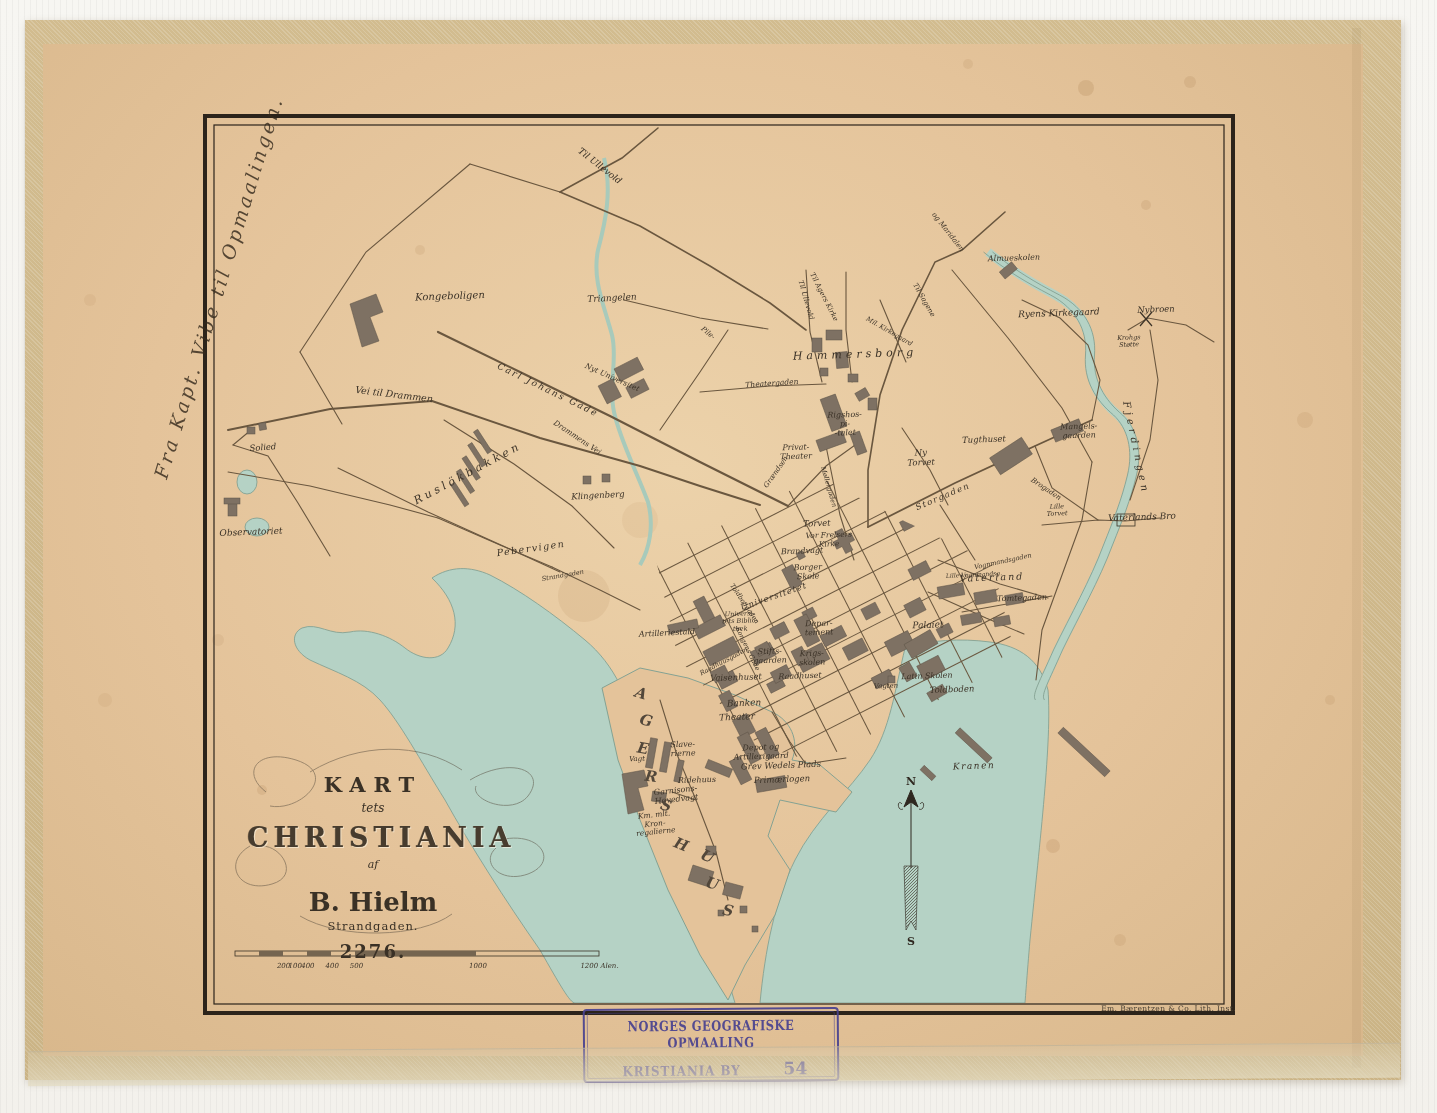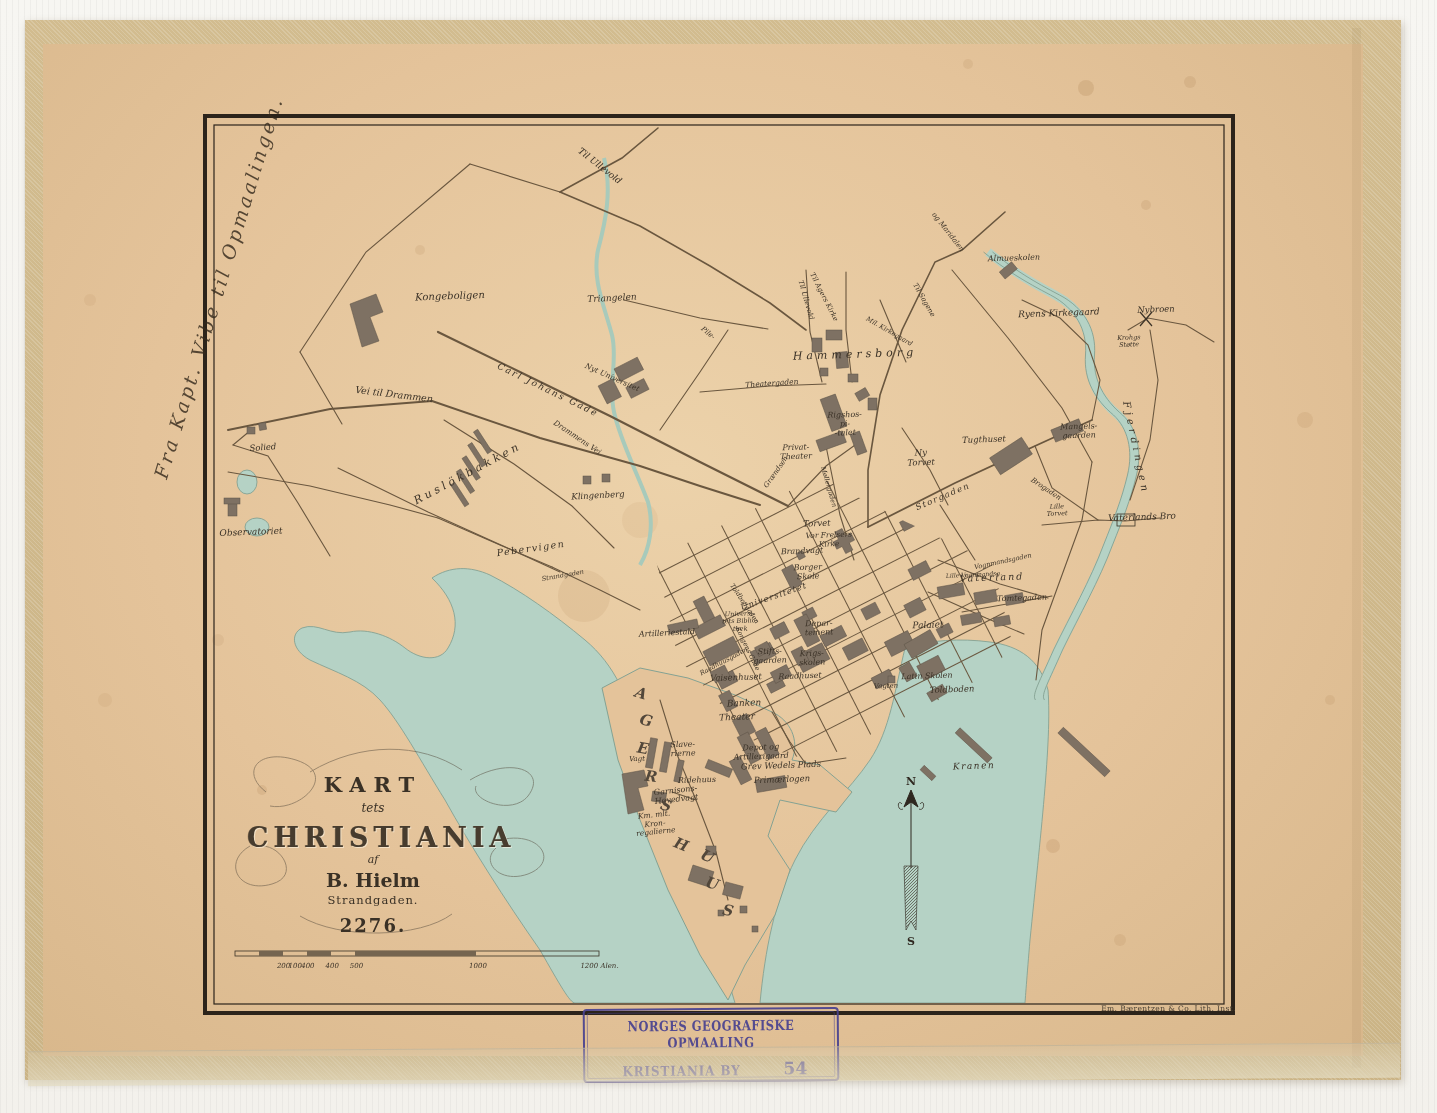--- a/index.html
+++ b/index.html
@@ -18,22 +18,22 @@
   svg.art{position:absolute;left:0;top:0;pointer-events:none;}
   .layer{position:absolute;inset:0;}
   .lbl{position:absolute;color:#3b3227;font-style:italic;white-space:pre-line;
        text-align:center;line-height:1.15;transform-origin:center;}
   .lbl.big{color:#52473a;font-weight:bold;font-style:italic;}
   .title-block{position:absolute;left:247px;top:772px;width:252px;text-align:center;color:#3a3126;}
   .t-kart{font-size:21px;letter-spacing:8px;font-weight:600;}
   .t-over{font-size:12px;font-style:italic;margin-top:4px;}
   .t-city{font-size:27px;font-weight:700;letter-spacing:5px;margin-top:7px;color:#473c2e;
           text-shadow:1px 1px 0 rgba(255,250,235,.55), -0.5px -0.5px 0 rgba(60,45,25,.35);}
-  .t-af{font-size:11px;font-style:italic;}
-  .t-name{font-size:19px;font-weight:700;margin-top:3px;}
+  .t-af{font-size:11px;font-style:italic;margin-top:5px;}
+  .t-name{font-size:26px;font-weight:700;margin-top:16px;}
   .t-rank{font-size:11.5px;margin-top:2px;letter-spacing:1px;}
   .t-year{font-size:18px;margin-top:8px;letter-spacing:2px;font-weight:600;}
   .compass-letter{position:absolute;font-weight:bold;font-size:11px;color:#2f282f;color:#2f2820;
        transform:translate(-50%,-50%);}
   .scale-tick{position:absolute;font-size:7px;font-style:italic;color:#3b3227;transform:translate(-50%,0);}
   .imprint{position:absolute;left:1068px;top:1004px;width:168px;text-align:right;
        font-size:7.5px;color:#4a4034;letter-spacing:.4px;}
   .stamp{position:absolute;left:583px;top:1008px;width:252px;height:70px;
        border:2.5px solid #4a4390;border-radius:4px;color:#4a4390;text-align:center;
        transform:rotate(-.5deg);opacity:.93;}

